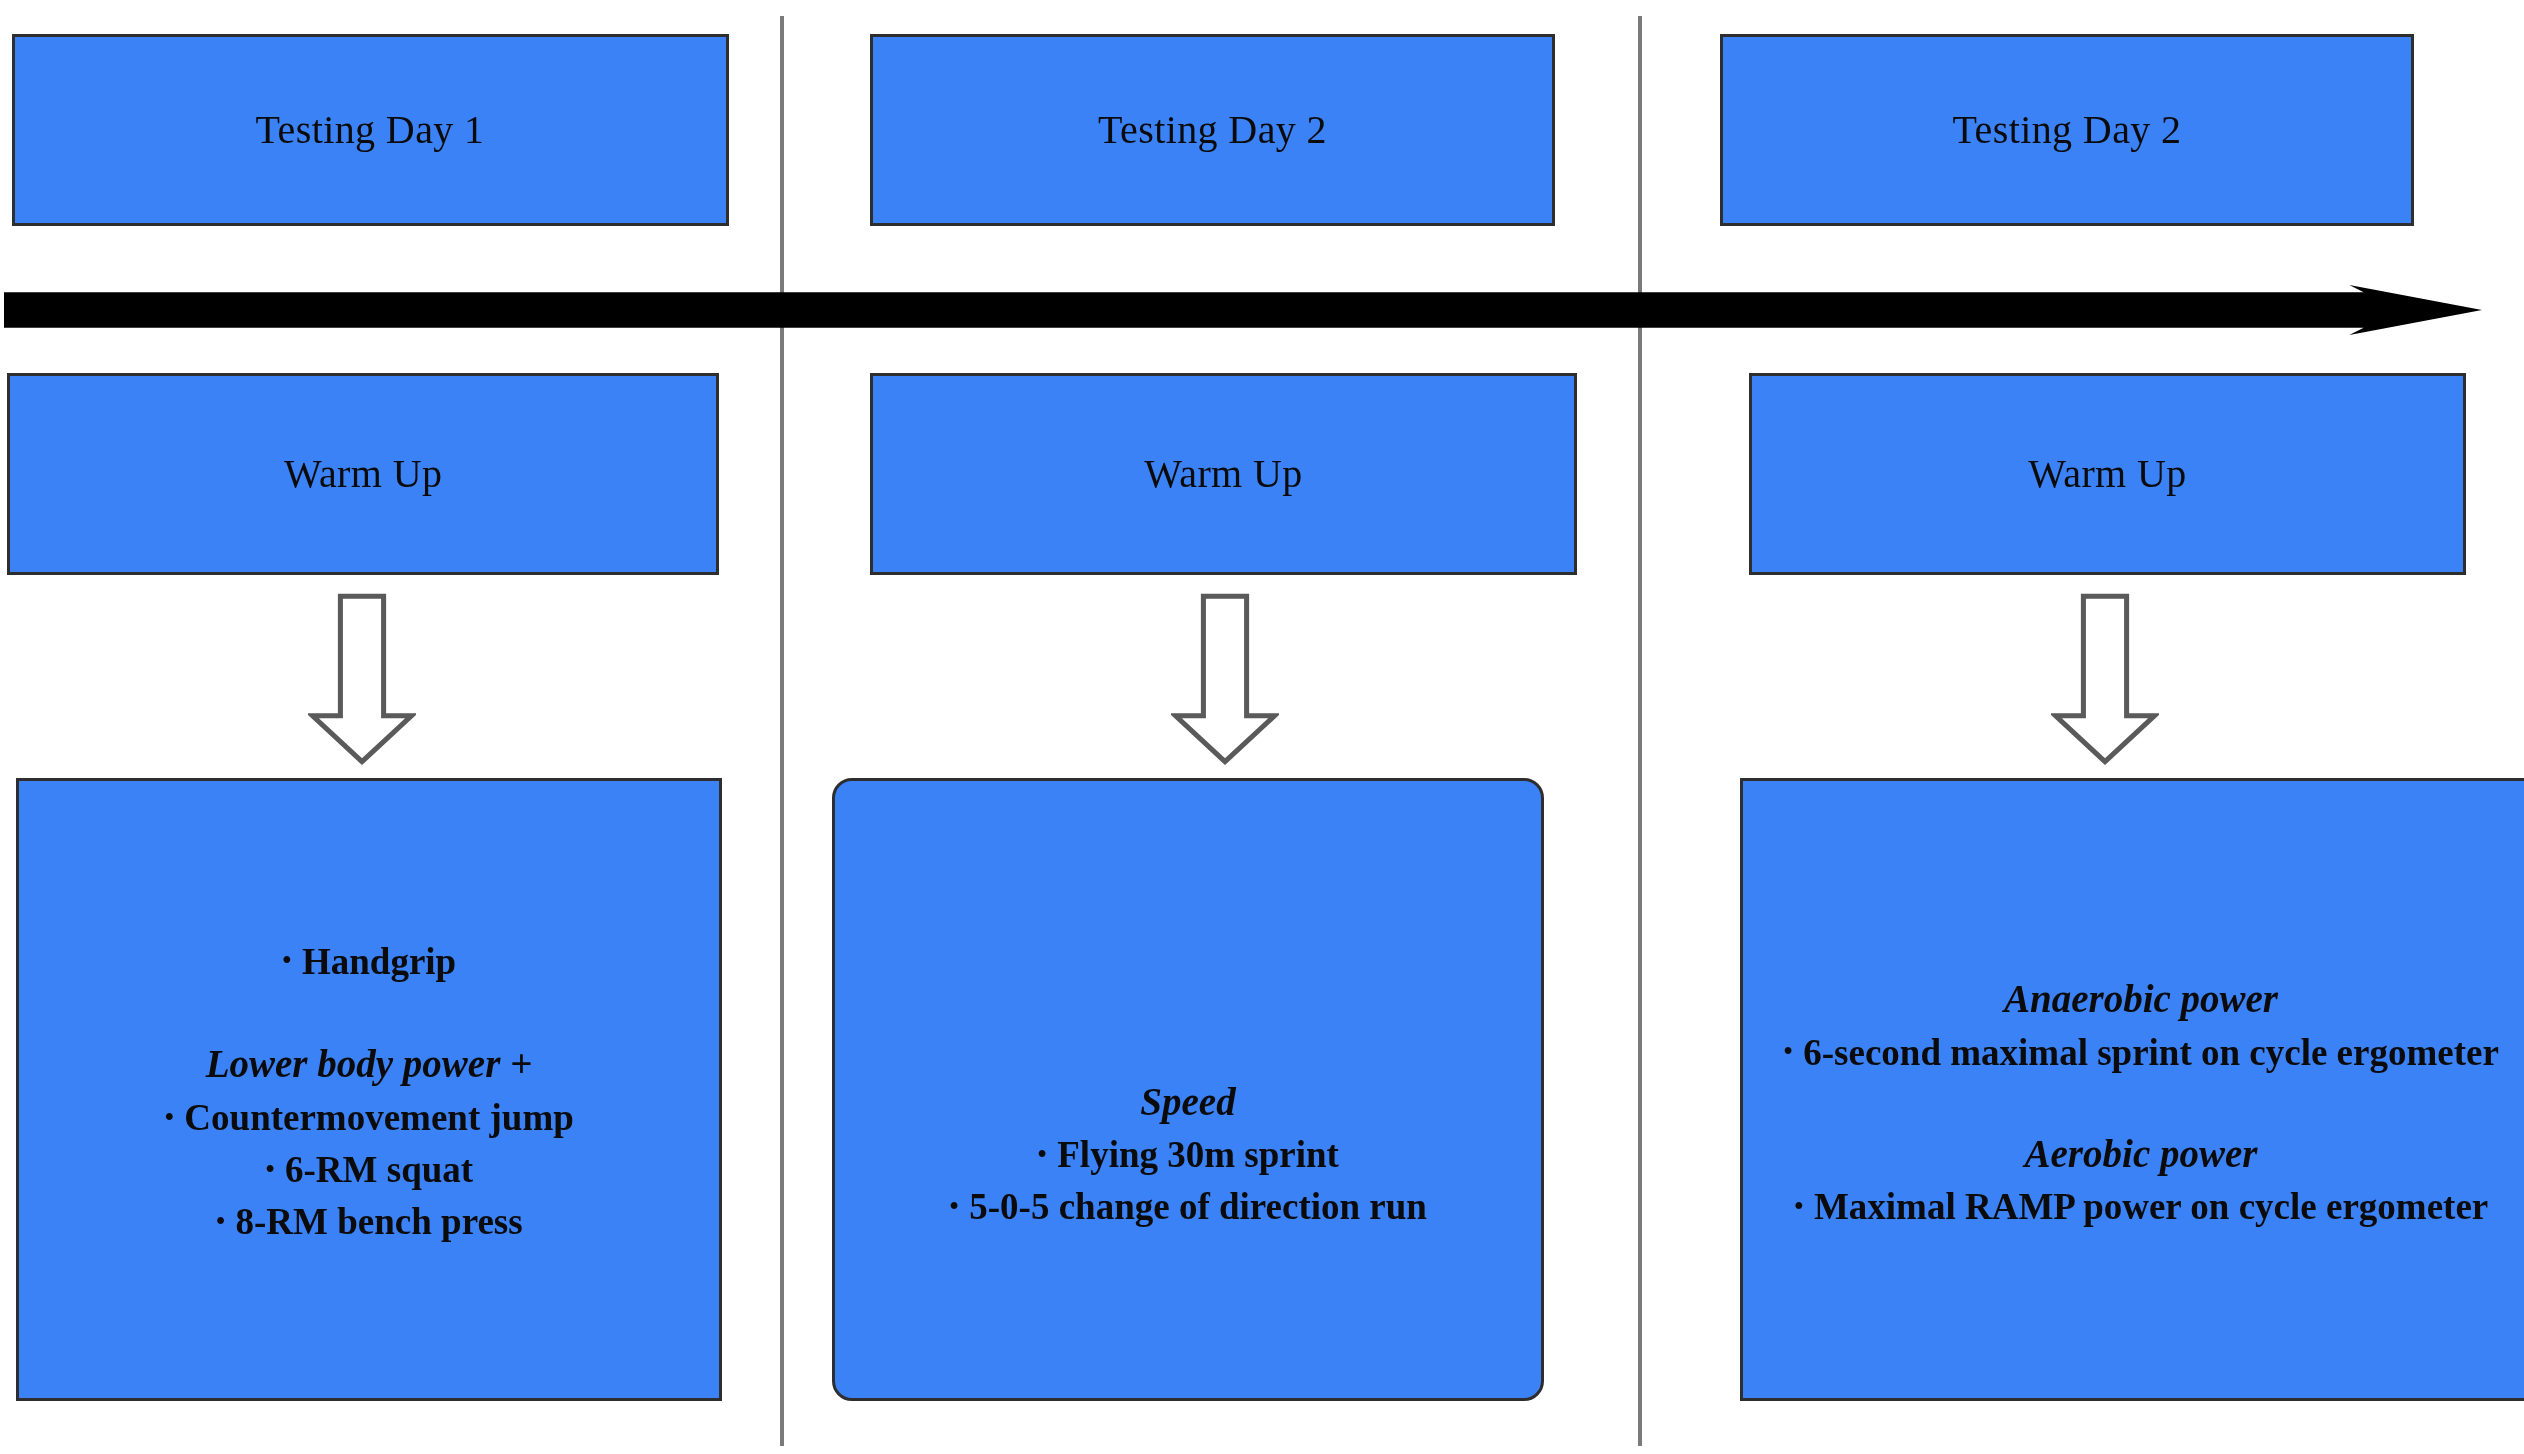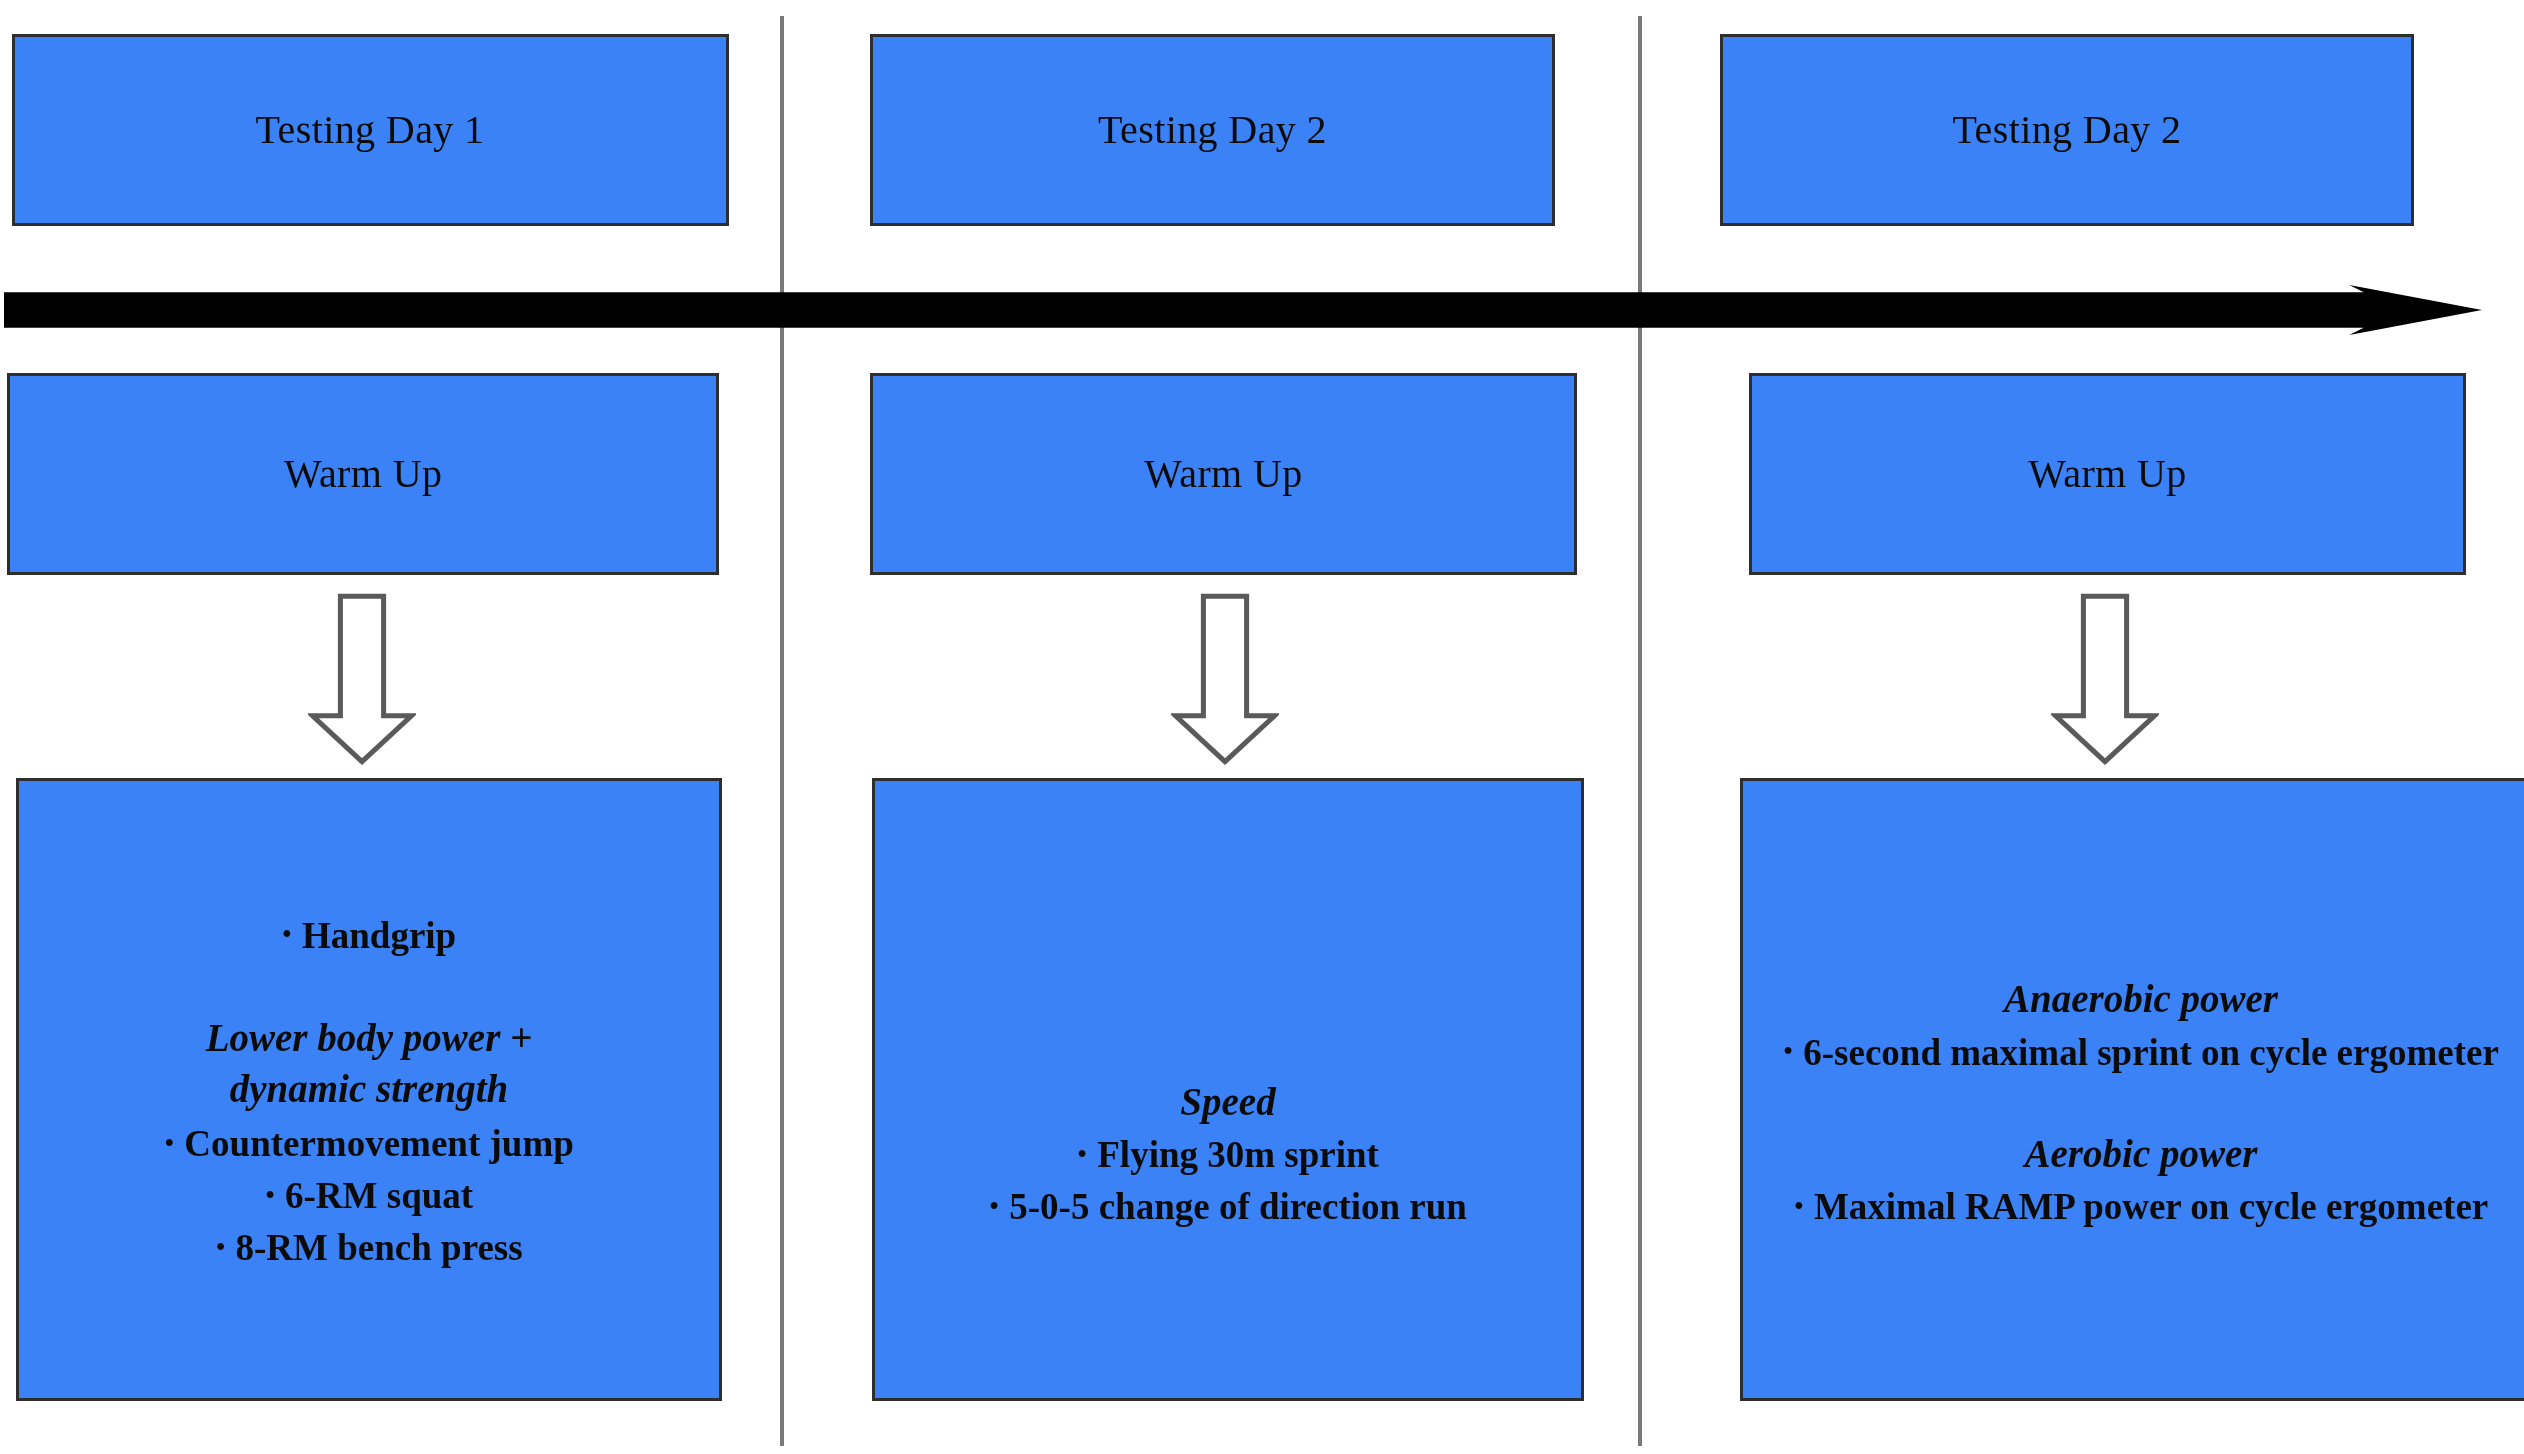--- a/index.html
+++ b/index.html
@@ -56,21 +56,21 @@
   .hdr2 { left: 870px; top: 34px; width: 685px;  height: 192px; }
   .hdr3 { left: 1720px; top: 34px; width: 694px;  height: 192px; }
 
   
   .wu1 { left: 7.2px;   top: 373px; width: 712px;  height: 202px; }
   .wu2 { left: 870px; top: 373px; width: 707px;  height: 202px; }
   .wu3 { left: 1749px; top: 373px; width: 717px; height: 202px; }
 
   
   .ct1 { left: 16px;   top: 778px; width: 706px;  height: 623px; }
-  .ct2 { left: 872px; top: 778px; width: 712px;  height: 623px; }
+  .ct2 { left: 832px; top: 778px; width: 712px;  height: 623px; border-radius: 20px; }
   .ct3 { left: 1740px; top: 778px; width: 802px;  height: 623px; justify-content: flex-end; }
 
   
   #timeline {
     position: absolute;
     left: 4.3px;
     top: 285px;
     width: 2478px;
     height: 50px;
   }
@@ -188,21 +188,20 @@
 
       <ul class="bullets">
         <li>
           <span class="bullet-dot">•</span><span class="bullet-text">Handgrip</span>
         </li>
       </ul>
 
       <div class="group-gap"></div>
 
       <div class="group-heading two-line">Lower body power +</div>
-      <div class="group-heading two-line">dynamic strength</div>
       <ul class="bullets">
         <li>
           <span class="bullet-dot">•</span><span class="bullet-text">Countermovement  jump</span>
         </li>
         <li>
           <span class="bullet-dot">•</span><span class="bullet-text">6-RM squat</span>
         </li>
         <li>
           <span class="bullet-dot">•</span><span class="bullet-text">8-RM bench press</span>
         </li>

